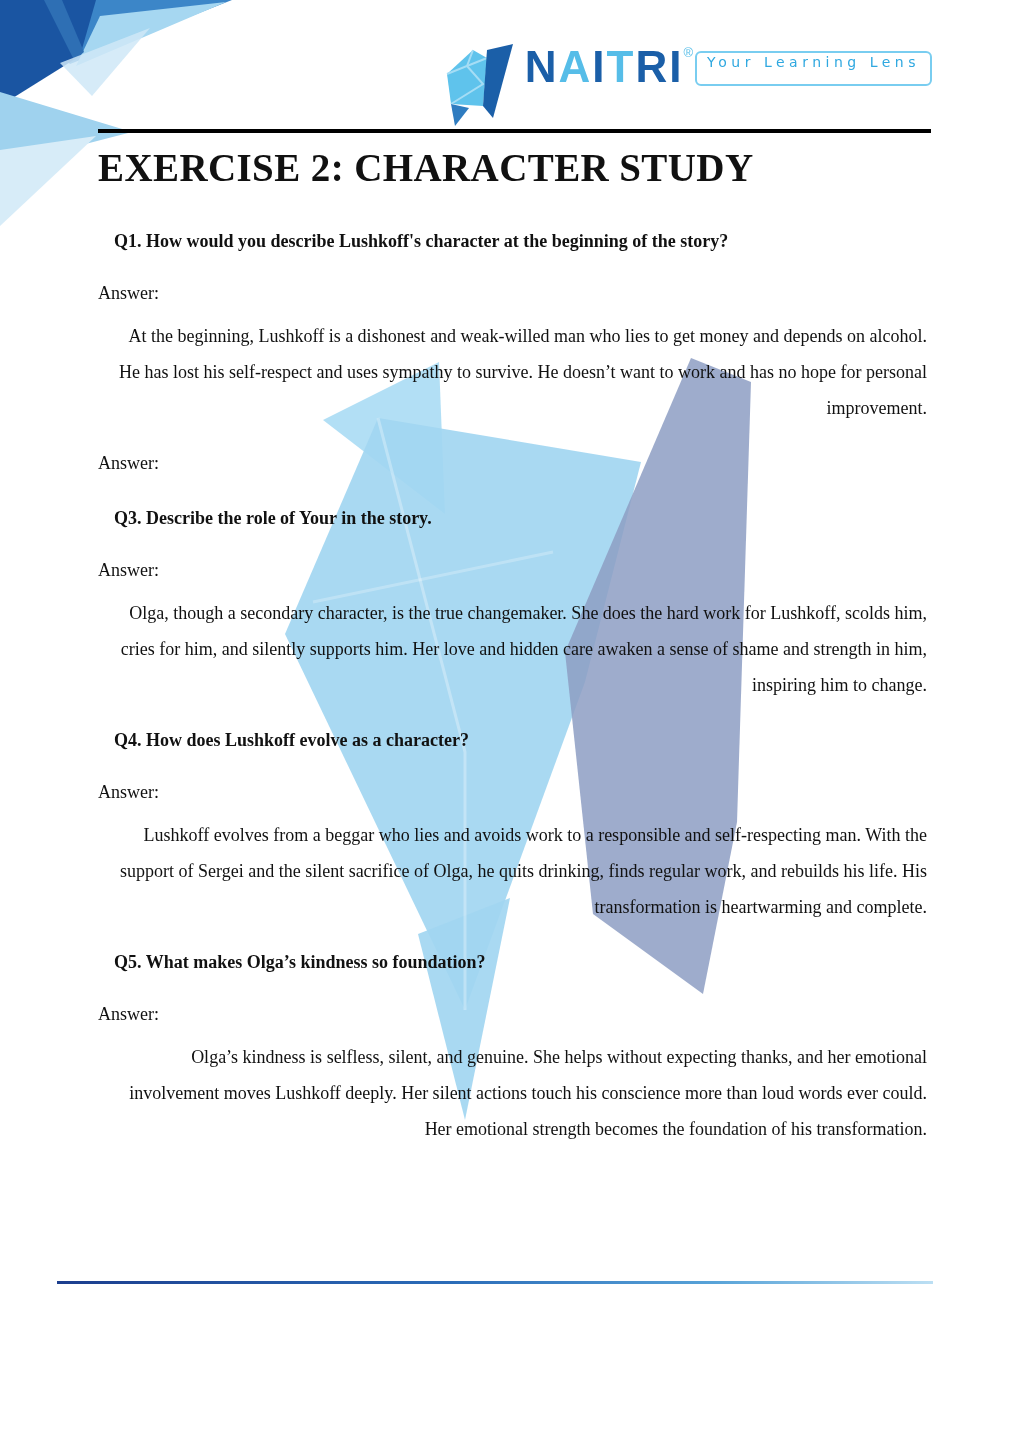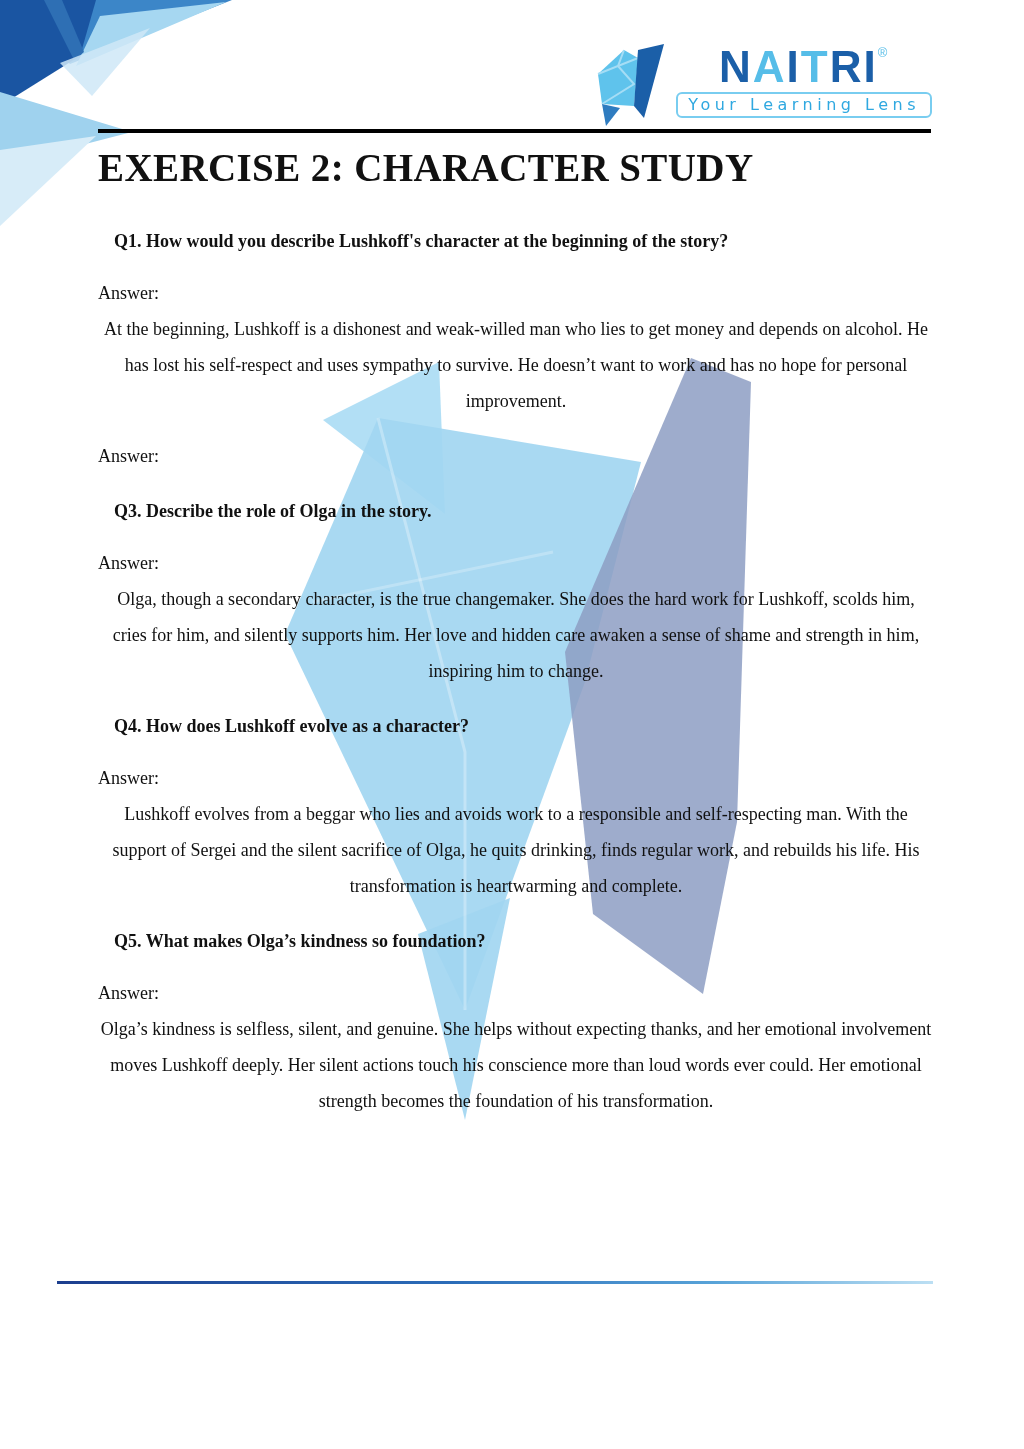--- a/index.html
+++ b/index.html
@@ -3,37 +3,37 @@
 <meta charset="utf-8">
 <style>
   html,body{margin:0;padding:0;background:#e8e8e8;}
   .page{position:relative;width:1024px;height:1449px;background:#ffffff;overflow:hidden;
         font-family:"Liberation Serif", serif;color:#111;}
   
   .corner-svg{position:absolute;left:0;top:0;z-index:1;}
   .watermark-svg{position:absolute;left:253px;top:352px;z-index:0;}
   
   .header-logo{position:absolute;top:44px;right:92px;display:flex;align-items:flex-start;gap:10px;z-index:2;}
-  .logo-text{display:flex;flex-direction:column;align-items:center;}
+  .logo-text{display:flex;flex-direction:row;align-items:center;}
   .logo-word{font-family:"Liberation Sans", sans-serif;font-weight:bold;font-size:44px;
              line-height:46px;letter-spacing:2px;white-space:nowrap;position:relative;}
   .logo-word .c-dark{color:#1b5fa8;}
   .logo-word .c-light{color:#56bde8;}
   .reg-mark{font-size:13px;color:#56bde8;vertical-align:top;line-height:18px;font-weight:normal;}
-  .tagline-pill{margin-top:2px;border:2px solid #79cdf0;border-radius:6px;padding:1px 10px 2px;
-                font-family:"DejaVu Sans", sans-serif;font-size:16px;letter-spacing:4.5px;
+  .tagline-pill{margin-top:2px;border:2px solid #79cdf0;border-radius:6px;padding:1px 10px 14px;
+                font-family:"DejaVu Sans", sans-serif;font-size:14px;letter-spacing:4.5px;
                 color:#2fa8e0;white-space:nowrap;}
   .header-rule{position:absolute;left:98px;top:129px;width:833px;height:4px;background:#000;z-index:2;}
   
   .main{position:absolute;left:98px;top:148px;width:836px;z-index:2;}
   .page-title{font-size:39px;font-weight:bold;line-height:40px;margin:0 0 35px 0;letter-spacing:.4px;}
   .qa{margin:0 0 19px 0;}
   .q-head{font-size:18px;font-weight:bold;line-height:36px;margin:16px;}
   .ans-label{font-size:18px;font-weight:normal;line-height:36px;}
-  .ans-text{font-size:18px;line-height:36px;margin:0;text-align:center;}
+  .ans-text{font-size:18px;line-height:36px;margin:7px;text-align:right;}
   
   .footer-line{position:absolute;left:57px;top:1281px;width:876px;height:3px;z-index:2;
                background:linear-gradient(90deg,#1c3e8e 0%,#2b6cb8 45%,#58a3d8 75%,#bcdff3 100%);}
 </style>
 </head>
 <body>
 
 <div class="page">
 
   <svg class="corner-svg" width="250" height="230" viewBox="0 0 250 230">
@@ -79,21 +79,21 @@
       <h2 class="q-head">Q1. How would you describe Lushkoff's character at the beginning of the story?</h2>
       <div class="ans-label">Answer:</div>
       <p class="ans-text">At the beginning, Lushkoff is a dishonest and weak-willed man who lies to get money and depends on alcohol. He has lost his self-respect and uses sympathy to survive. He doesn’t want to work and has no hope for personal improvement.</p>
     </section>
 
     <section class="qa">
       <div class="ans-label">Answer:</div>
     </section>
 
     <section class="qa">
-      <h2 class="q-head">Q3. Describe the role of Olga in the story.</h2>
+      <h2 class="q-head">Q3. Describe the role of Your in the story.</h2>
       <div class="ans-label">Answer:</div>
       <p class="ans-text">Olga, though a secondary character, is the true changemaker. She does the hard work for Lushkoff, scolds him, cries for him, and silently supports him. Her love and hidden care awaken a sense of shame and strength in him, inspiring him to change.</p>
     </section>
 
     <section class="qa">
       <h2 class="q-head">Q4. How does Lushkoff evolve as a character?</h2>
       <div class="ans-label">Answer:</div>
       <p class="ans-text">Lushkoff evolves from a beggar who lies and avoids work to a responsible and self-respecting man. With the support of Sergei and the silent sacrifice of Olga, he quits drinking, finds regular work, and rebuilds his life. His transformation is heartwarming and complete.</p>
     </section>
 

